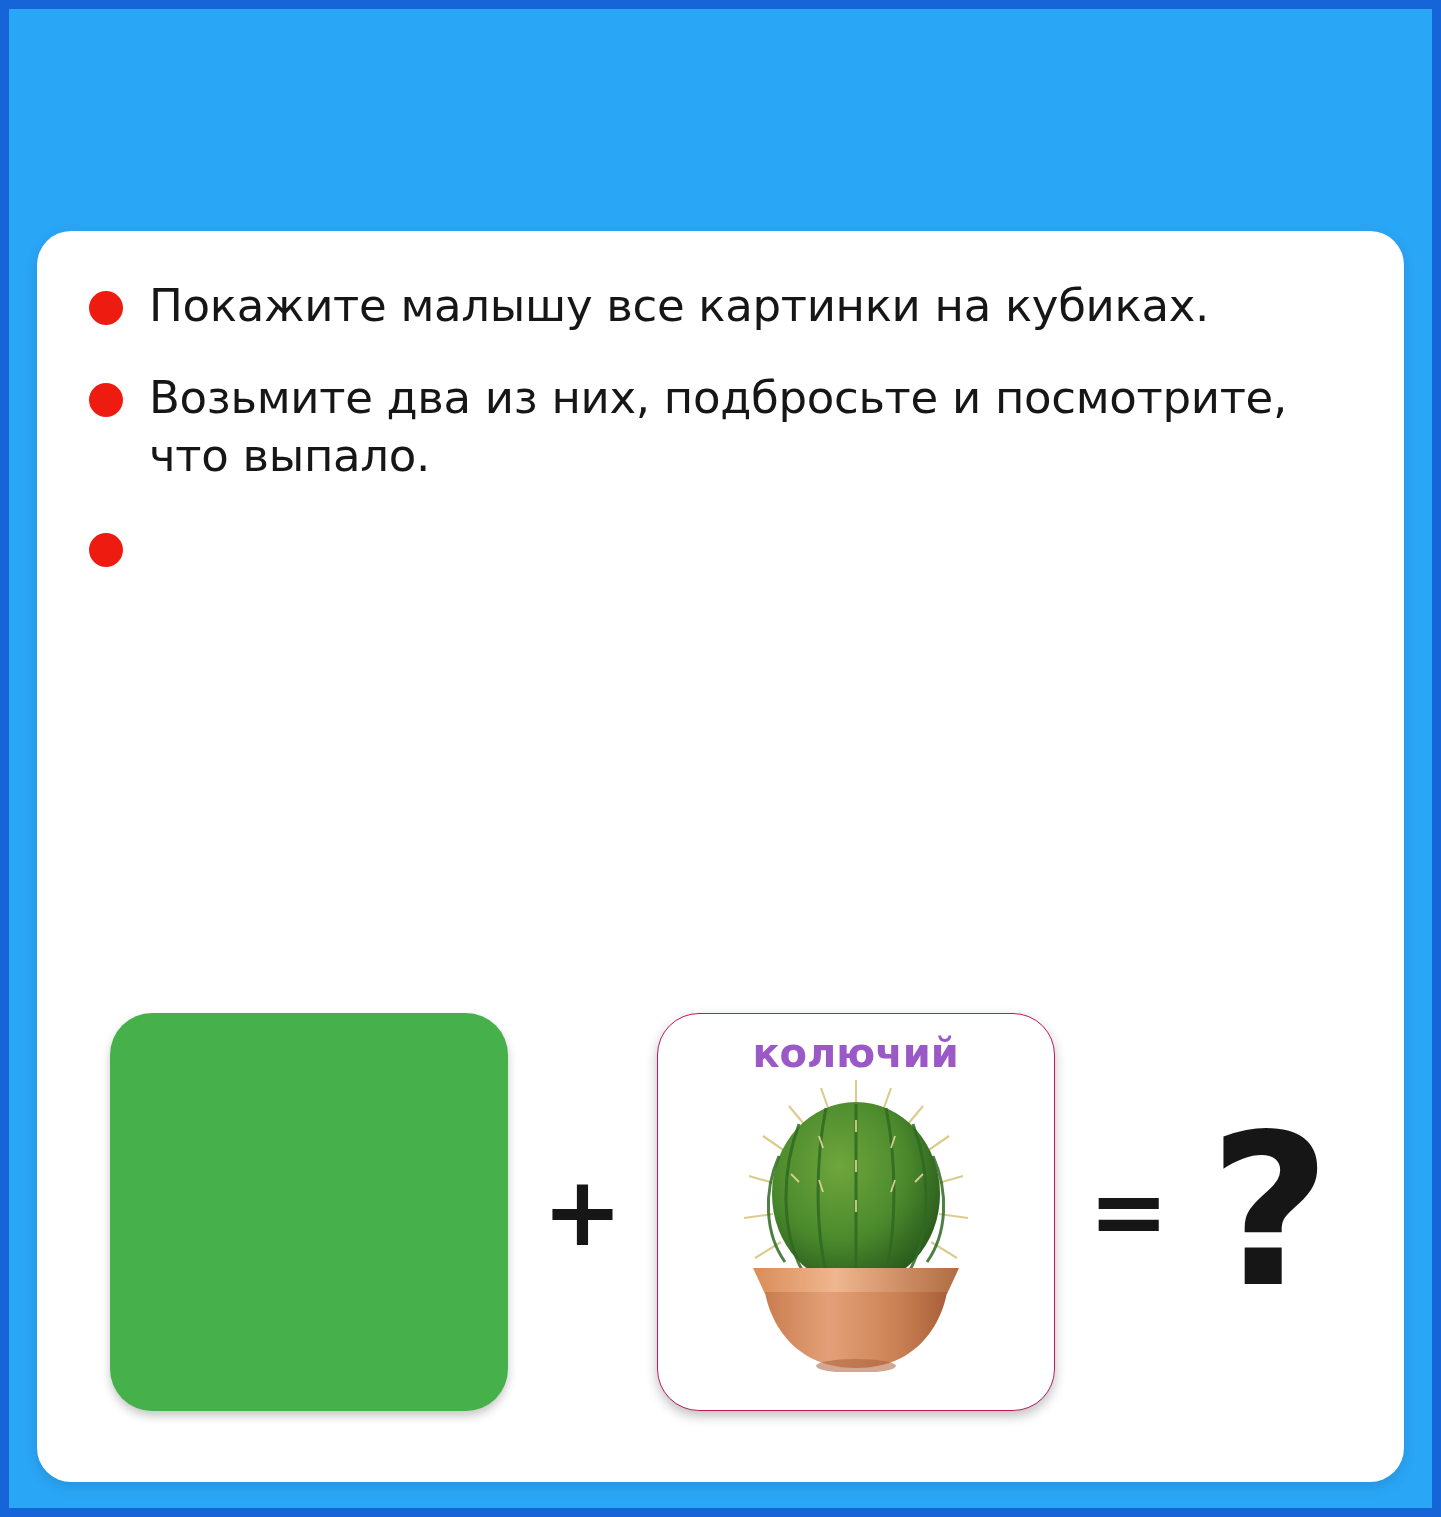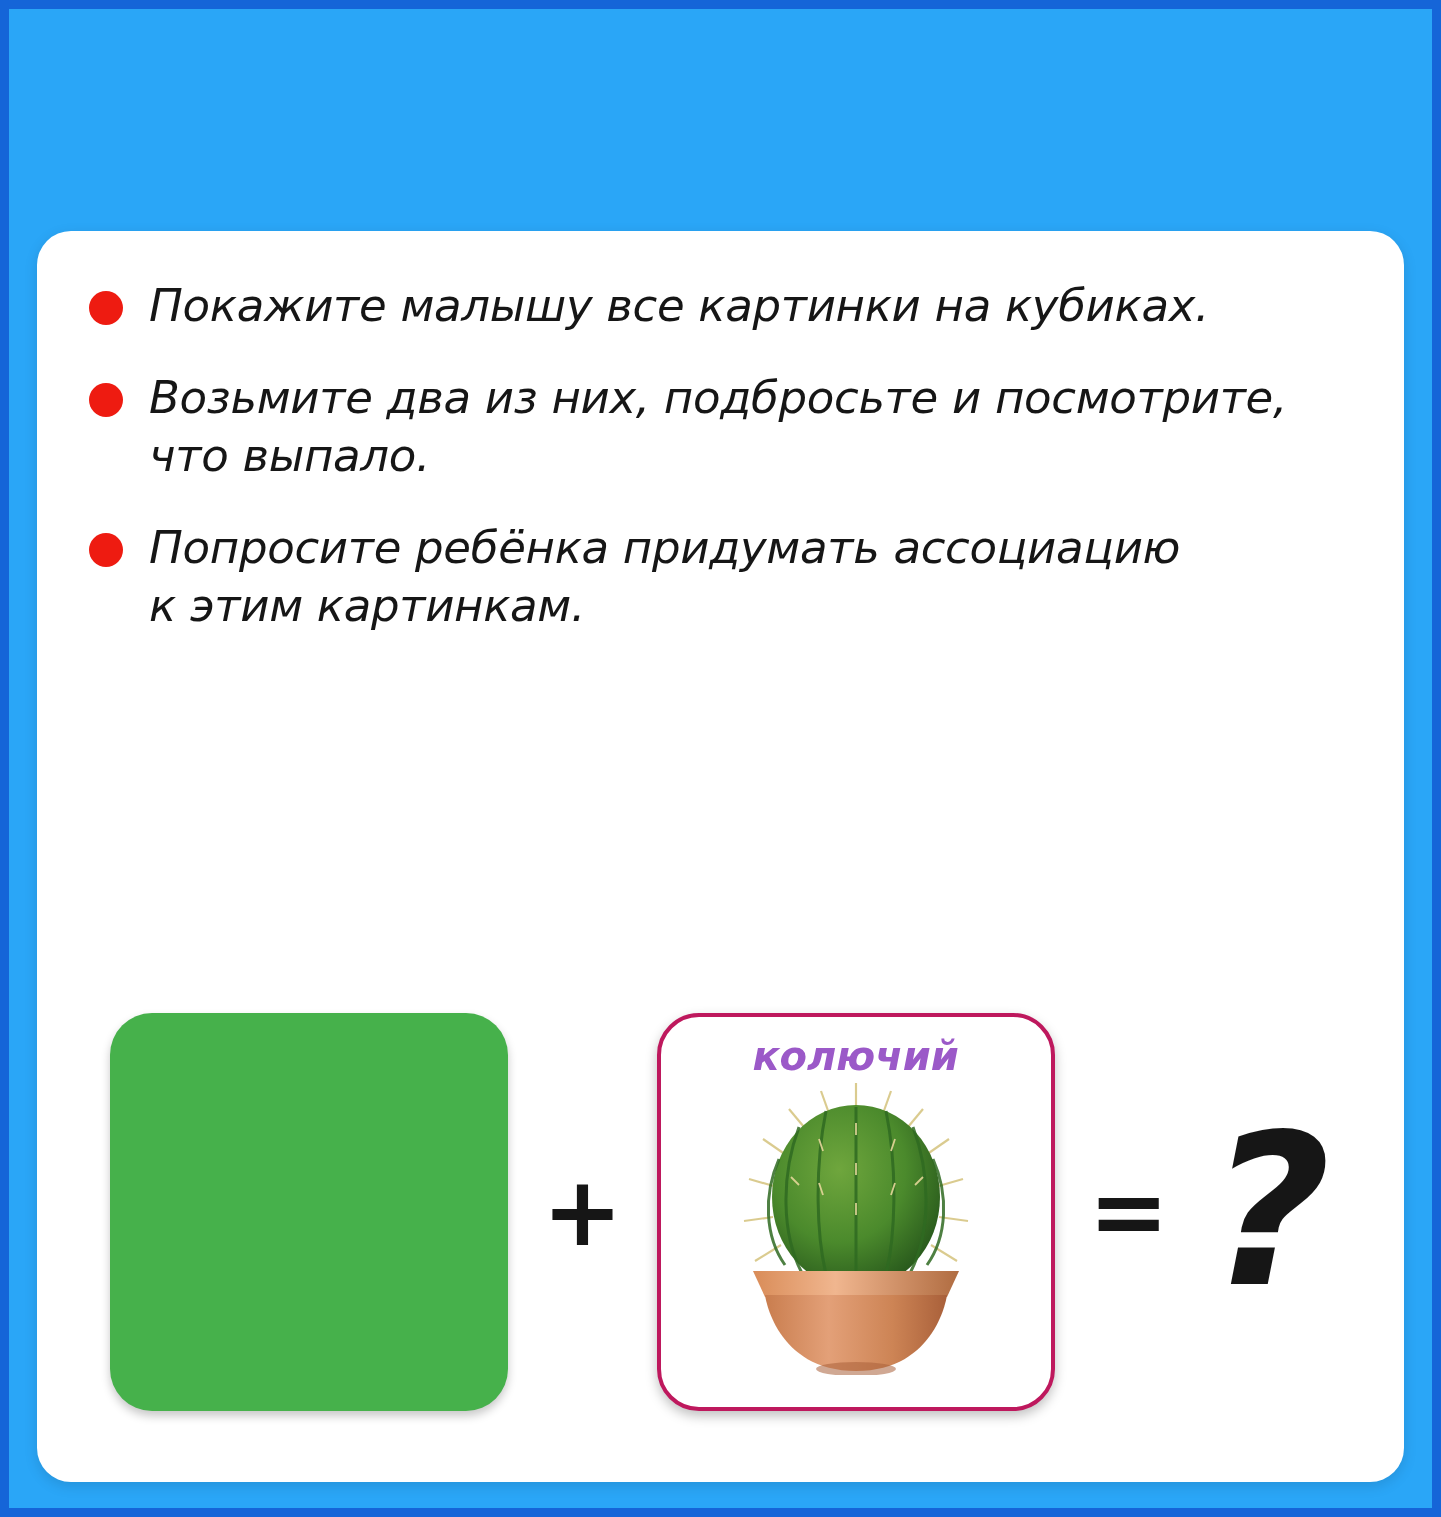--- a/index.html
+++ b/index.html
@@ -54,21 +54,20 @@
     position: absolute;
     left: 28px;
     right: 28px;
     top: 222px;
     bottom: 26px;
     background: #ffffff;
     border-radius: 34px;
     box-shadow: 0 4px 14px rgba(0,0,0,0.12);
     box-sizing: border-box;
     padding: 46px 52px 0 52px;
-    font-style: italic;
   }
 
   
   .bullets {
     list-style: none;
     margin: 0;
     padding: 0;
   }
   .bullet-item {
     display: flex;
@@ -111,21 +110,21 @@
     box-sizing: border-box;
     flex: 0 0 auto;
   }
   .cube-green {
     background: #46b14b;
     box-shadow: 0 5px 10px rgba(0,0,0,0.22);
   }
   .cube-white {
     background: #ffffff;
     box-shadow: 0 5px 12px rgba(0,0,0,0.25);
-    border: 4px solid #be185d;
+    border: 1px solid #be185d;
     position: relative;
     overflow: hidden;
     display: flex;
     flex-direction: column;
     align-items: center;
   }
   .cube-word {
     margin-top: 16px;
     font-family: "DejaVu Sans", sans-serif;
     font-weight: 700;
@@ -174,22 +173,20 @@
         <span class="dot"></span>
         <span class="bullet-text">Покажите малышу все картинки на кубиках.</span>
       </li>
       <li class="bullet-item">
         <span class="dot"></span>
         <span class="bullet-text">Возьмите два из них, подбросьте и посмотрите,
 что выпало.</span>
       </li>
       <li class="bullet-item">
         <span class="dot"></span>
-        <span class="bullet-text">Попросите ребёнка придумать ассоциацию
-к этим картинкам.</span>
       </li>
     </ul>
 
     <div class="equation">
 
       <div class="cube cube-green"></div>
 
       <div class="op">+</div>
 
       <div class="cube cube-white">

